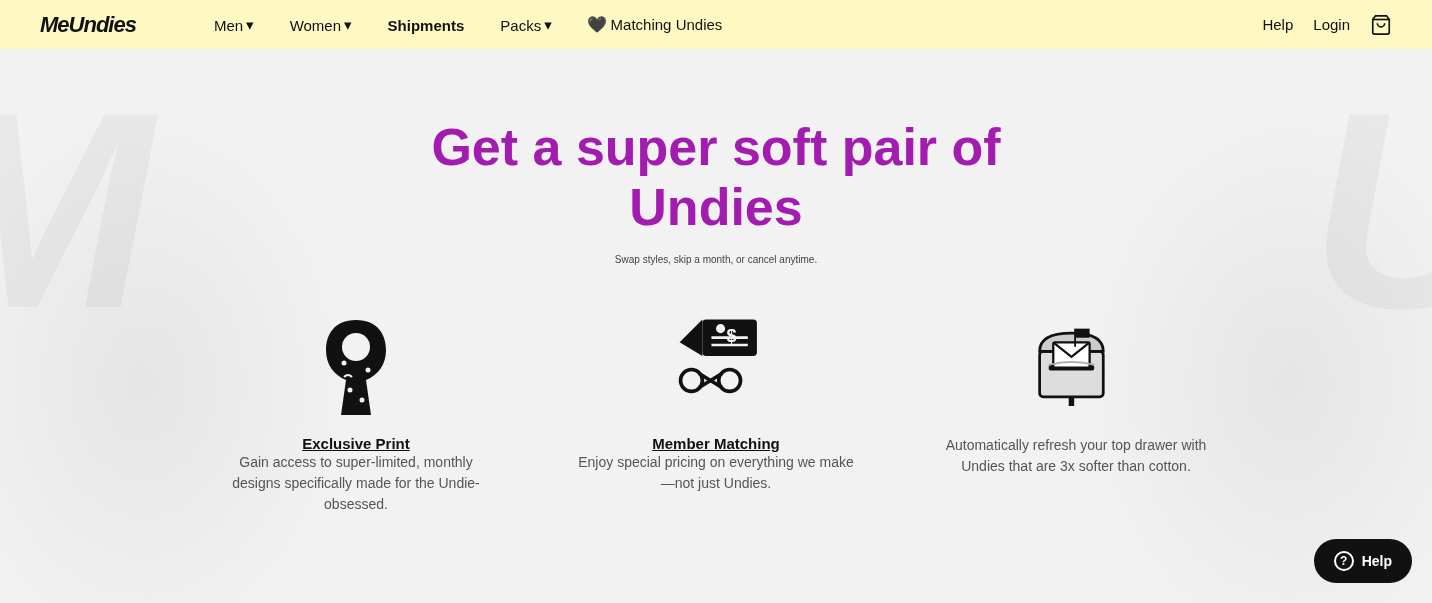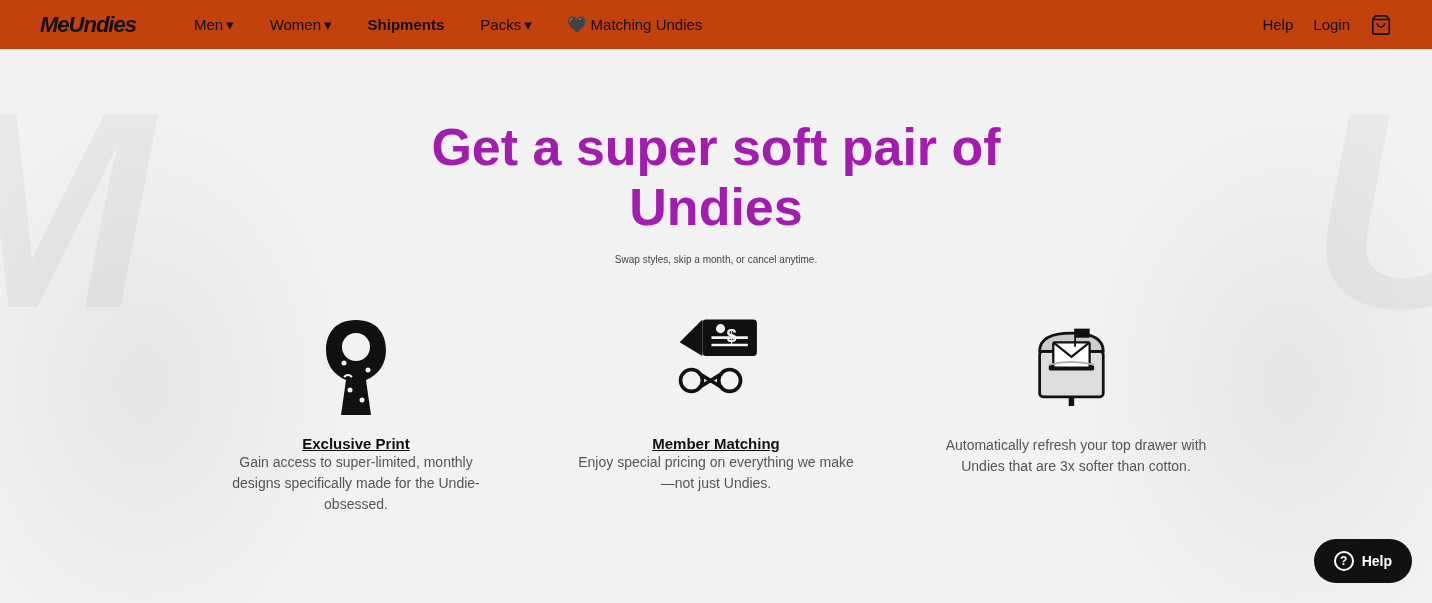--- a/index.html
+++ b/index.html
@@ -7,41 +7,42 @@
     body {
       font-family: -apple-system, BlinkMacSystemFont, 'Segoe UI', Helvetica, Arial, sans-serif;
       background: #f5f5f5;
       width: 1432px;
       min-height: 603px;
       overflow-x: hidden;
     }
 
     
     nav {
-      background: #c2410c;
+      background: #fef9c3;
       height: 50px;
       display: flex;
       align-items: center;
       padding: 0 40px;
       border-bottom: 1px solid #eee;
       position: relative;
       z-index: 10;
+      gap: 20px;
     }
     .nav-logo {
       font-size: 22px;
       font-weight: 900;
       letter-spacing: -1px;
       color: #111;
       margin-right: 40px;
       font-style: italic;
     }
     .nav-logo span { font-style: italic; }
     .nav-links {
       display: flex;
-      align-items: center;
+      align-items: flex-end;
       gap: 0;
       flex: 1;
     }
     .nav-link {
       font-size: 15px;
       color: #111;
       text-decoration: none;
       padding: 0 18px;
       cursor: pointer;
       display: flex;

